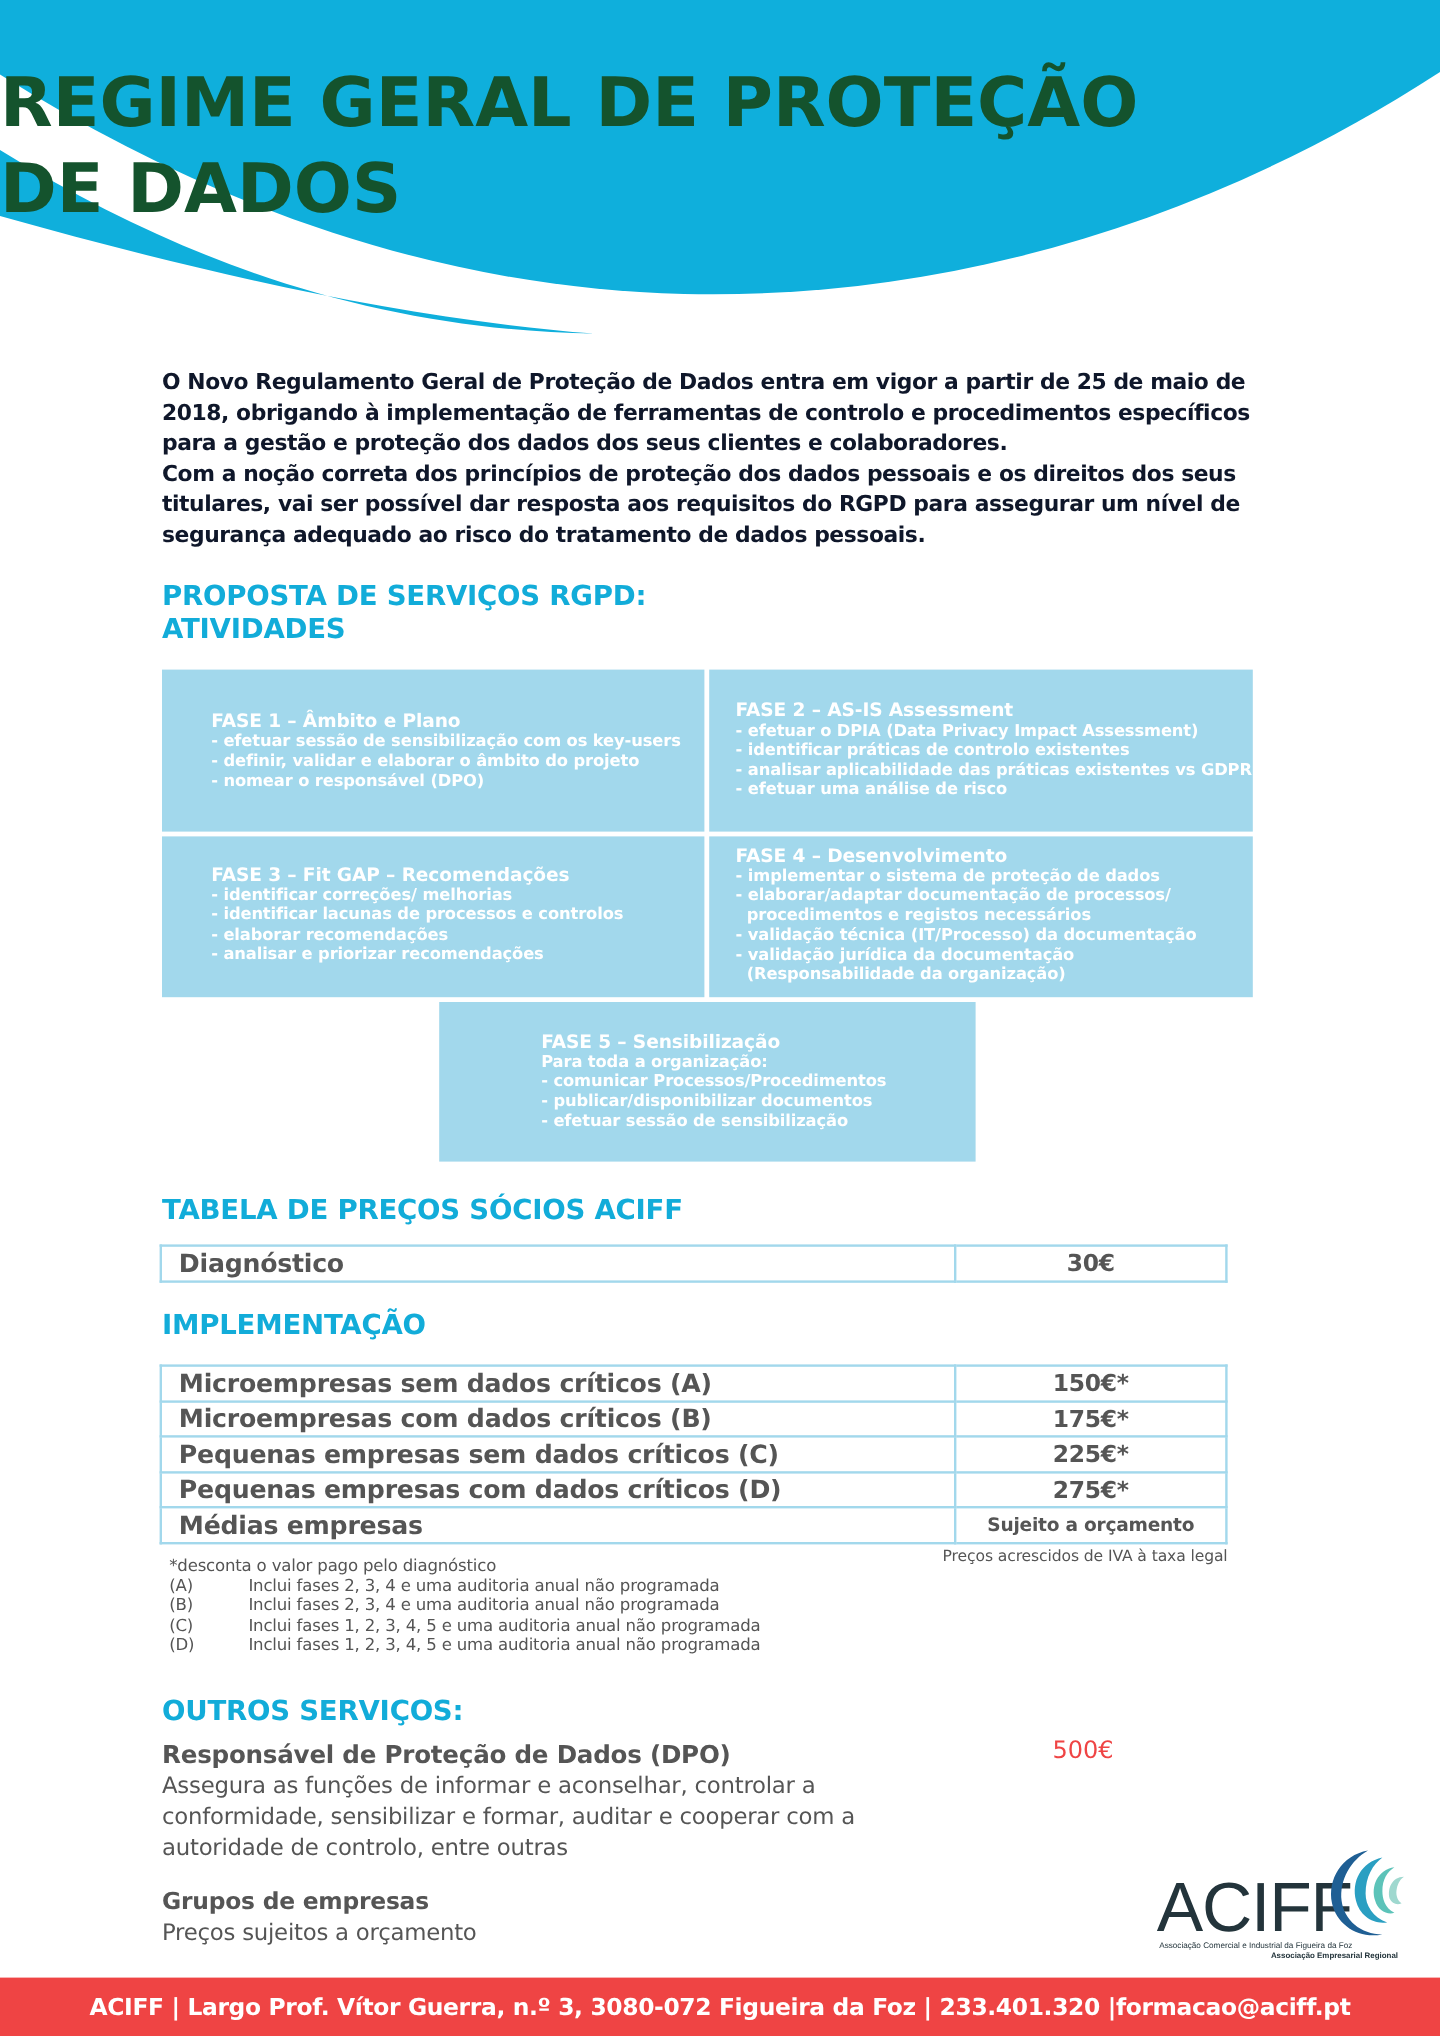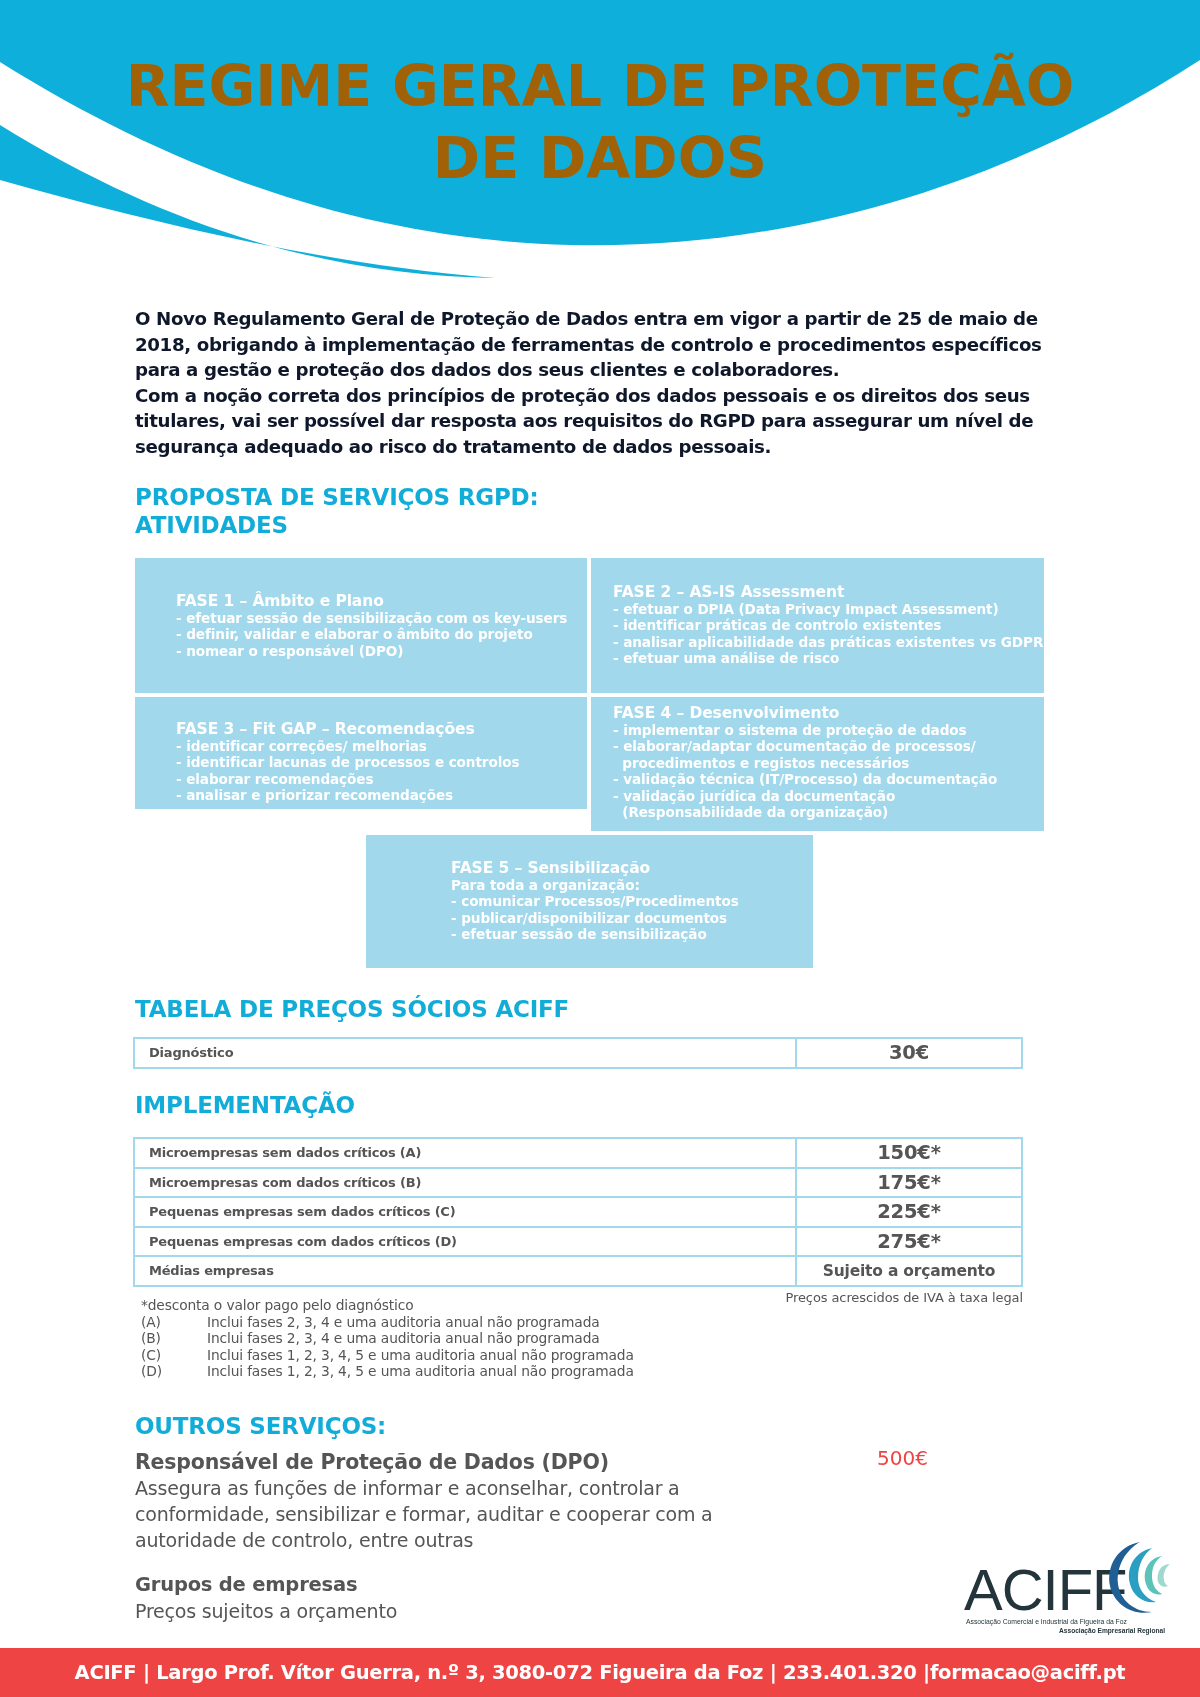--- a/index.html
+++ b/index.html
@@ -1,22 +1,22 @@
 <!DOCTYPE html>
 <html><head>
 <meta charset="utf-8">
 <style>
   * { margin: 0; padding: 0; box-sizing: border-box; }
   html, body { width: 1200px; height: 1697px; background: #ffffff; overflow: hidden; }
   body { position: relative; font-family: "DejaVu Sans", "Liberation Sans", sans-serif; color: #555555; }
 
   .header-art { position: absolute; left: 0; top: 0; width: 1200px; height: 290px; }
   .main-title {
-    position: absolute; left: 0; top: 50px; width: 1200px; text-align: center;
-    color: #a16207; font-weight: bold; font-size: 57px; line-height: 72px; letter-spacing: 0px;
+    position: absolute; left: 0; top: 50px; width: 1200px; 
+    color: #14532d; font-weight: bold; font-size: 57px; line-height: 72px; letter-spacing: 0px;
     font-family: "DejaVu Sans", sans-serif;
   }
   .main-title span { display: block; }
 
   .intro {
     position: absolute; left: 135px; top: 306px; width: 930px;
     font-size: 18.2px; line-height: 25.5px; font-weight: bold; color: #0f172a;
     letter-spacing: -0.35px;
   }
   .intro p { margin: 0; }
@@ -31,21 +31,21 @@
     font-weight: bold; font-size: 13.6px; line-height: 16.4px; letter-spacing: -0.1px;
   }
   .phase .ph-title { font-size: 15.5px; line-height: 17px; }
   .phase .ph-line { white-space: pre; }
 
   .price-table {
     position: absolute; left: 133px; width: 890px; border: 2px solid #a2d8ec; border-collapse: collapse;
   }
   .price-table td {
     border: 2px solid #a2d8ec; color: #555555; font-weight: bold;
-    font-size: 13px; height: 29.5px; padding: 0 14px; letter-spacing: -0.2px;
+    font-size: 21px; height: 29.5px; padding: 0 14px; letter-spacing: -0.2px;
   }
   .price-table td.val { width: 226px; text-align: center; font-size: 19.5px; }
   .price-table td.val.small { font-size: 15.5px; }
 
   .footnotes {
     position: absolute; left: 141px; top: 1297px; font-size: 13.8px; line-height: 16.5px;
     color: #555555; letter-spacing: -0.15px;
   }
   .fn-row { display: flex; }
   .fn-key { width: 66px; }
@@ -96,21 +96,21 @@
   <div class="ph-line">- definir, validar e elaborar o âmbito do projeto</div>
   <div class="ph-line">- nomear o responsável (DPO)</div>
 </div>
 <div class="phase" style="left:591px; top:558px; width:453px; height:135px; padding:26px 0 0 22px;">
   <div class="ph-title">FASE 2 – AS-IS Assessment</div>
   <div class="ph-line">- efetuar o DPIA (Data Privacy Impact Assessment)</div>
   <div class="ph-line">- identificar práticas de controlo existentes</div>
   <div class="ph-line">- analisar aplicabilidade das práticas existentes vs GDPR</div>
   <div class="ph-line">- efetuar uma análise de risco</div>
 </div>
-<div class="phase" style="left:135px; top:697px; width:452px; height:112px; padding:24px 0 0 41px;">
+<div class="phase" style="left:135px; top:697px; width:452px; height:134px; padding:24px 0 0 41px;">
   <div class="ph-title">FASE 3 – Fit GAP – Recomendações</div>
   <div class="ph-line">- identificar correções/ melhorias</div>
   <div class="ph-line">- identificar lacunas de processos e controlos</div>
   <div class="ph-line">- elaborar recomendações</div>
   <div class="ph-line">- analisar e priorizar recomendações</div>
 </div>
 <div class="phase" style="left:591px; top:697px; width:453px; height:134px; padding:8px 0 0 22px;">
   <div class="ph-title">FASE 4 – Desenvolvimento</div>
   <div class="ph-line">- implementar o sistema de proteção de dados</div>
   <div class="ph-line">- elaborar/adaptar documentação de processos/</div>

